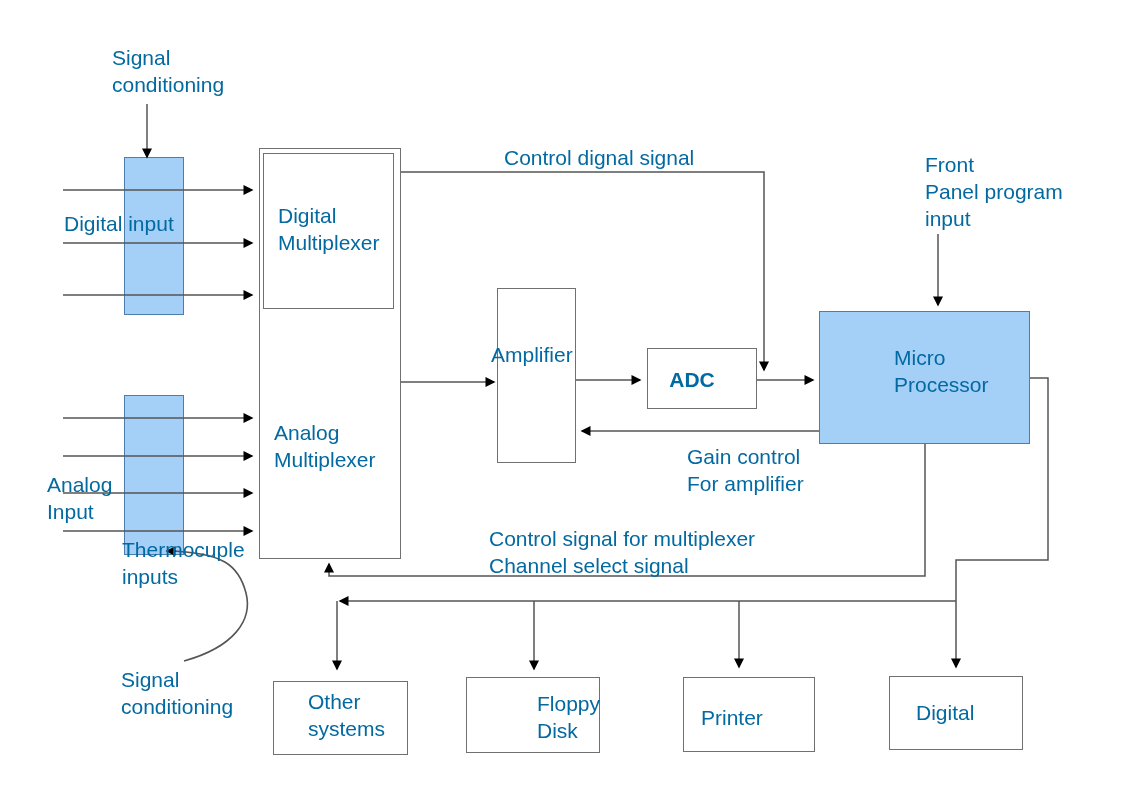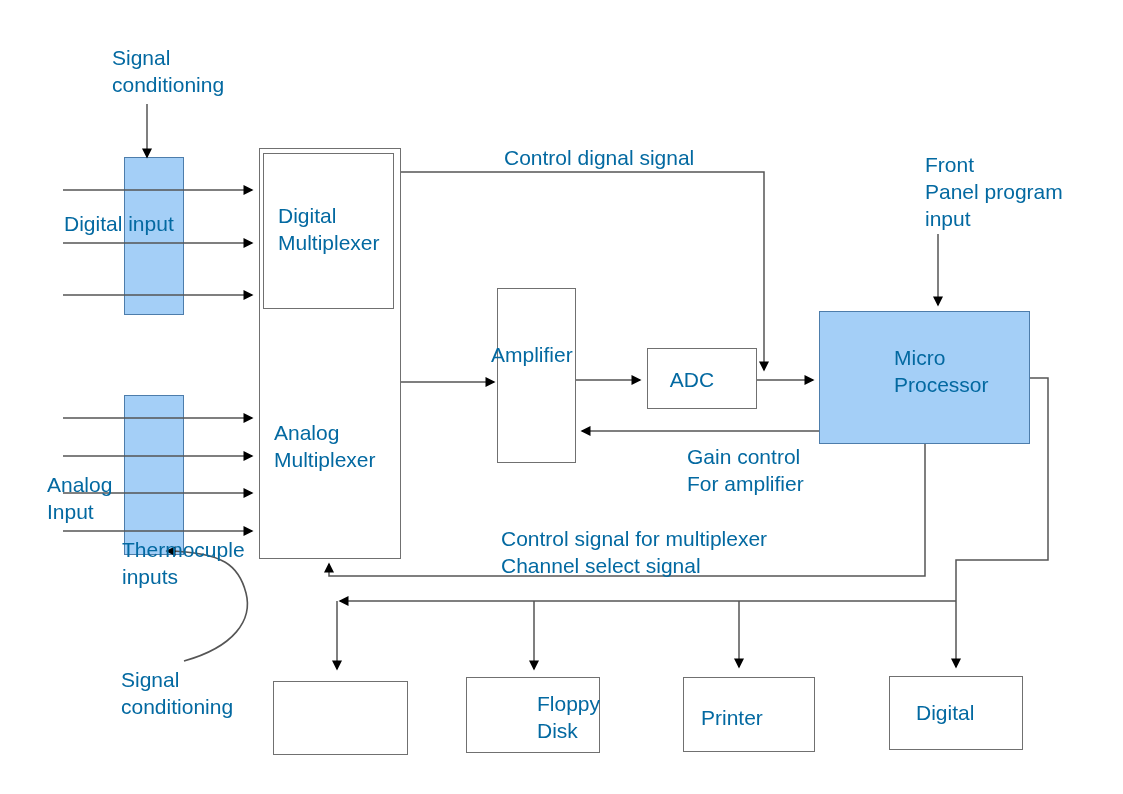--- a/index.html
+++ b/index.html
@@ -107,33 +107,35 @@
   <div class="lbl" style="left:112px; top:44px;">Signal
 conditioning</div>
   <div class="lbl" style="left:64px; top:210px;">Digital input</div>
   <div class="lbl" style="left:278px; top:202px;">Digital
 Multiplexer</div>
   <div class="lbl" style="left:504px; top:144px;">Control dignal signal</div>
   <div class="lbl" style="left:925px; top:151px;">Front
 Panel program
 input</div>
   <div class="lbl" style="left:491px; top:341px;">Amplifier</div>
-  <div class="lbl center" style="left:647px; top:366px; width:90px;">ADC</div>
+  <div class="lbl center" style="left:647px; top:366px; width:90px;font-weight:bold;">ADC</div>
   <div class="lbl" style="left:894px; top:344px;">Micro
 Processor</div>
   <div class="lbl" style="left:274px; top:419px;">Analog
 Multiplexer</div>
   <div class="lbl" style="left:47px; top:471px;">Analog
 Input</div>
   <div class="lbl" style="left:84px; top:536px;margin-left:38px;">Thermocuple
 inputs</div>
   <div class="lbl" style="left:121px; top:666px;">Signal
 conditioning</div>
   <div class="lbl" style="left:687px; top:443px;">Gain control
 For amplifier</div>
-  <div class="lbl" style="left:489px; top:525px;margin-left:12px;">Control signal for multiplexer
+  <div class="lbl" style="left:489px; top:525px;">Control signal for multiplexer
 Channel select signal</div>
+  <div class="lbl" style="left:308px; top:688px;">Other
+systems</div>
   <div class="lbl" style="left:507px; top:690px;margin-left:30px;">Floppy
 Disk</div>
   <div class="lbl" style="left:701px; top:704px;">Printer</div>
   <div class="lbl" style="left:916px; top:699px;">Digital</div>
 
 </div>
 
 </body></html>

